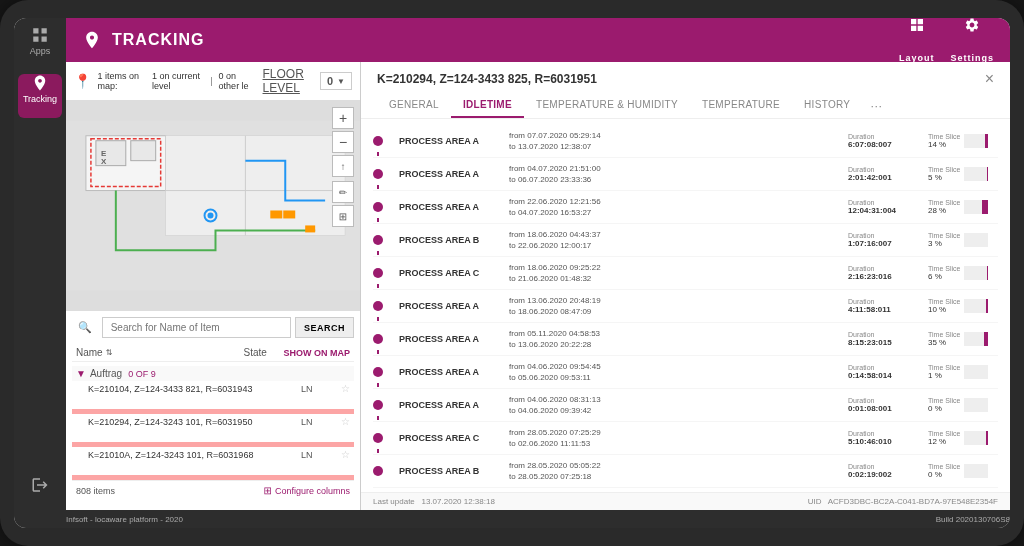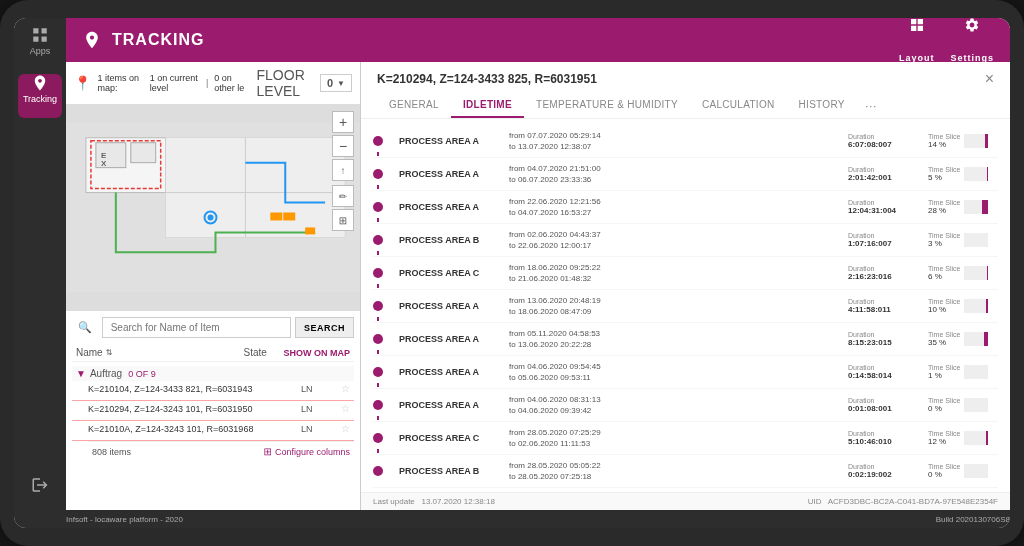--- a/index.html
+++ b/index.html
@@ -256,36 +256,35 @@
       background: #f9f9f9;
     }
     .list-group-arrow {
       color: #9b1b6e;
       margin-right: 4px;
       font-size: 10px;
     }
     .list-item {
       display: flex;
       align-items: center;
-      padding: 2px 4px 6px 16px;
+      padding: 2px 4px 15px 16px;
       font-size: 9px;
       color: #333;
-      border-bottom: 1px solid #fca5a5;
+      border-bottom: 5px solid #fca5a5;
     }
     .list-item-name { flex: 1; }
     .list-item-state { width: 40px; font-size: 9px; color: #555; }
     .list-footer {
       padding: 4px;
       font-size: 9px;
       color: #555;
       display: flex;
       justify-content: space-between;
       align-items: center;
       border-top: 1px solid #eee;
-      margin-left: 16px;
     }
     .configure-link {
       color: #9b1b6e;
       cursor: pointer;
       display: flex;
       align-items: center;
       gap: 3px;
     }
     
     .detail-panel {
@@ -492,21 +491,21 @@
 
           <div class="map-panel">
 
             <div class="map-toolbar">
               <span class="map-toolbar-pin">📍</span>
               <span style="font-size:9px;color:#333;">1 items on map:</span>
               <span style="font-size:9px;color:#333;">1 on current level</span>
               <span style="font-size:9px;color:#777;">|</span>
               <span style="font-size:9px;color:#333;">0 on other le</span>
               <div class="floor-level-box">
-                <span style="font-size:14px;">FLOOR LEVEL</span>
+                <span style="font-size:12px;text-decoration:underline;">FLOOR LEVEL</span>
                 <div class="floor-box">
                   <span>0</span>
                   <span style="font-size:8px;">▼</span>
                 </div>
               </div>
             </div>
 
             <div class="map-area">
               <svg class="map-svg" viewBox="0 0 295 170">
 
@@ -596,21 +595,21 @@
           <div class="detail-panel">
             <div class="detail-header">
               <div class="detail-title-row">
                 <span class="detail-title">K=210294, Z=124-3433 825, R=6031951</span>
                 <span class="detail-close">×</span>
               </div>
               <div class="detail-tabs">
                 <div class="detail-tab">GENERAL</div>
                 <div class="detail-tab active">IDLETIME</div>
                 <div class="detail-tab">TEMPERATURE &amp; HUMIDITY</div>
-                <div class="detail-tab">CALCULATION</div>
+                <div class="detail-tab">TEMPERATURE</div>
                 <div class="detail-tab">HISTORY</div>
                 <div class="detail-tab-more">···</div>
               </div>
             </div>
 
             <div class="timeline-content" id="timeline-container">
 
             <div class="timeline-item">
     <div style="position:relative;margin-right:8px;">
       <div class="timeline-dot"></div>
@@ -683,21 +682,21 @@
       </div>
     </div>
   </div>
                 <div class="timeline-item">
     <div style="position:relative;margin-right:8px;">
       <div class="timeline-dot"></div>
       <div class="timeline-line"></div>
     </div>
     <div class="timeline-area">PROCESS AREA B</div>
     <div class="timeline-dates">
-      <div class="from-date">from 02.06.2020 04:43:37</div>
+      <div class="from-date">from 18.06.2020 04:43:37</div>
       <div class="to-date">to 22.06.2020 12:00:17</div>
     </div>
     <div class="timeline-duration">
       <div class="dur-label">Duration</div>
       <div class="dur-value">1:07:16:007</div>
     </div>
     <div class="timeline-timeslice">
       <div>
         <div style="font-size:7px;color:#888;">Time Slice</div>
         <div style="font-size:8px;color:#333;">3 %</div>

